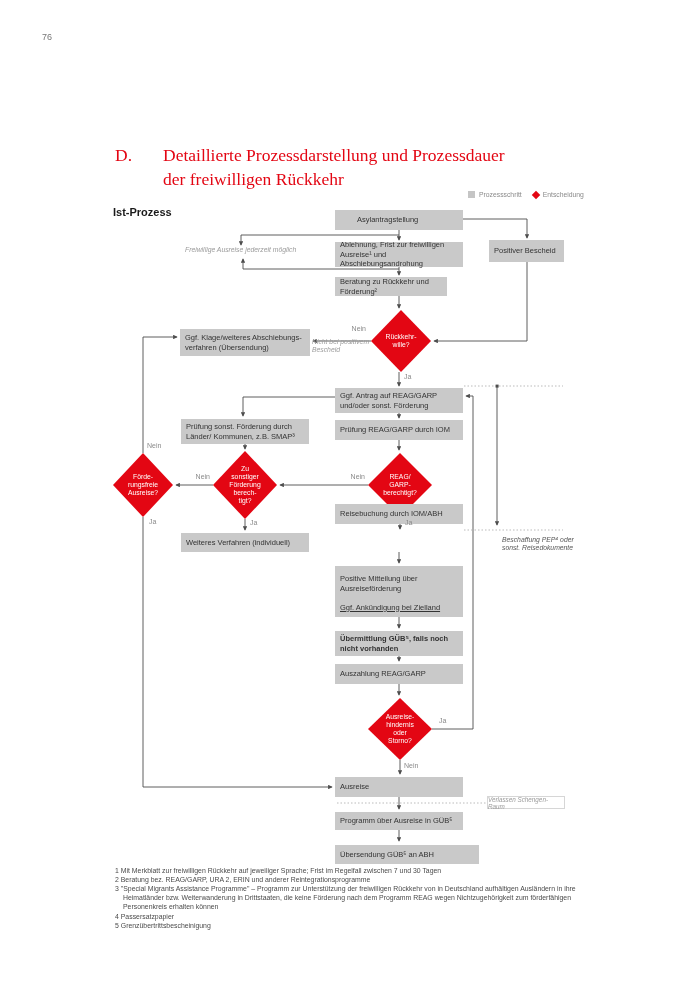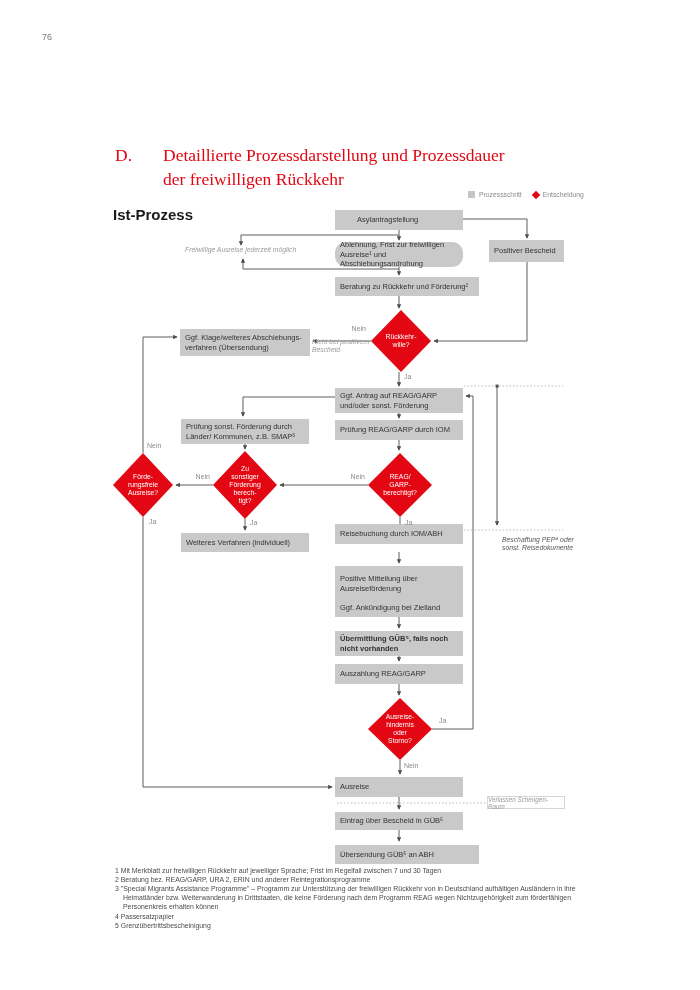--- a/index.html
+++ b/index.html
@@ -10,21 +10,21 @@
   }
   .abs { position:absolute; }
   .page-number { left:42px; top:32px; font-size:9px; color:#777; }
   .title { left:115px; top:143px; display:flex; color:#e30613;
     font-family:"Liberation Serif", serif; font-size:17.5px; line-height:24px; }
   .title .letter { width:48px; }
   .legend { left:468px; top:191px; display:flex; align-items:center; gap:4px;
     font-size:6.8px; color:#8a8a8a; }
   .legend-square { width:7px; height:7px; background:#c5c5c5; }
   .legend-diamond { width:6px; height:6px; background:#e30613; transform:rotate(45deg); margin-left:7px; }
-  .section-label { left:113px; top:206px; font-size:15px; font-weight:bold; color:#1a1a1a; }
+  .section-label { left:113px; top:206px; font-size:11px; font-weight:bold; color:#1a1a1a; }
 
   svg.flow { left:0; top:0; }
   .conn { stroke:#4d4d4d; stroke-width:0.9; fill:none; }
   .dot  { stroke:#b3b3b3; stroke-width:0.9; fill:none; stroke-dasharray:1.5 2; }
   .dmnd { fill:#e30613; }
 
   .pbox {
     position:absolute; background:#c9c9c9; color:#333;
     font-size:7.5px; line-height:1.3; padding:2px 5px;
     display:flex; align-items:center;
@@ -114,35 +114,35 @@
     <line class="dot" x1="337" y1="803" x2="486" y2="803"></line>
 
     <polygon class="dmnd" points="401,310 431,341 401,372 371,341"></polygon>
     <polygon class="dmnd" points="143,453 173,485 143,517 113,485"></polygon>
     <polygon class="dmnd" points="245,451 277,485 245,519 213,485"></polygon>
     <polygon class="dmnd" points="400,453 432,485 400,517 368,485"></polygon>
     <polygon class="dmnd" points="400,698 432,729 400,760 368,729"></polygon>
   </svg>
 
   <div class="pbox" style="left:335px;top:210px;width:128px;height:20px;padding-left:22px;">Asylantragstellung</div>
-  <div class="pbox" style="left:335px;top:242px;width:128px;height:25px;border-radius:11px;">Ablehnung, Frist zur freiwilligen Ausreise¹ und Abschiebungsandrohung</div>
+  <div class="pbox" style="left:335px;top:242px;width:128px;height:25px;">Ablehnung, Frist zur freiwilligen Ausreise¹ und Abschiebungsandrohung</div>
   <div class="pbox" style="left:489px;top:240px;width:75px;height:22px;">Positiver Bescheid</div>
-  <div class="pbox" style="left:335px;top:277px;width:144px;height:19px;text-align:center;">Beratung zu Rückkehr und Förderung²</div>
+  <div class="pbox" style="left:335px;top:277px;width:112px;height:19px;">Beratung zu Rückkehr und Förderung²</div>
   <div class="pbox" style="left:180px;top:329px;width:130px;height:27px;">Ggf. Klage/weiteres Abschiebungs- verfahren (Übersendung)</div>
   <div class="pbox" style="left:335px;top:388px;width:128px;height:25px;">Ggf. Antrag auf REAG/GARP und/oder sonst. Förderung</div>
   <div class="pbox" style="left:181px;top:419px;width:128px;height:25px;">Prüfung sonst. Förderung durch Länder/ Kommunen, z.B. SMAP³</div>
   <div class="pbox" style="left:335px;top:420px;width:128px;height:20px;text-align:right;">Prüfung REAG/GARP durch IOM</div>
   <div class="pbox" style="left:181px;top:533px;width:128px;height:19px;">Weiteres Verfahren (individuell)</div>
-  <div class="pbox" style="left:335px;top:524px;width:128px;height:20px;">Reisebuchung durch IOM/ABH</div>
+  <div class="pbox" style="left:335px;top:504px;width:128px;height:20px;">Reisebuchung durch IOM/ABH</div>
   <div class="pbox" style="left:335px;top:566px;width:128px;height:36px;">Positive Mitteilung über Ausreiseförderung</div>
-  <div class="pbox" style="left:335px;top:598px;width:128px;height:19px;">Ggf. Ankündigung bei Zielland</div>
+  <div class="pbox" style="left:335px;top:598px;width:128px;height:19px;text-decoration:underline;">Ggf. Ankündigung bei Zielland</div>
   <div class="pbox" style="left:335px;top:631px;width:128px;height:25px;font-weight:bold;">Übermittlung GÜB⁵, falls noch nicht vorhanden</div>
   <div class="pbox" style="left:335px;top:664px;width:128px;height:20px;">Auszahlung REAG/GARP</div>
   <div class="pbox" style="left:335px;top:777px;width:128px;height:20px;">Ausreise</div>
-  <div class="pbox" style="left:335px;top:812px;width:128px;height:18px;">Eintrag über Bescheid in GÜB⁵</div>
+  <div class="pbox" style="left:335px;top:812px;width:128px;height:18px;">Programm über Ausreise in GÜB⁵</div>
   <div class="pbox" style="left:335px;top:845px;width:144px;height:19px;">Übersendung GÜB⁵ an ABH</div>
 
   <div class="dlabel" style="left:371px;top:312px;width:60px;height:58px;">
     <span>Rückkehr-</span>
     <span>wille?</span>
   </div>
   <div class="dlabel" style="left:113px;top:456px;width:60px;height:58px;">
     <span>Förde-</span>
     <span>rungsfreie</span>
     <span>Ausreise?</span>

